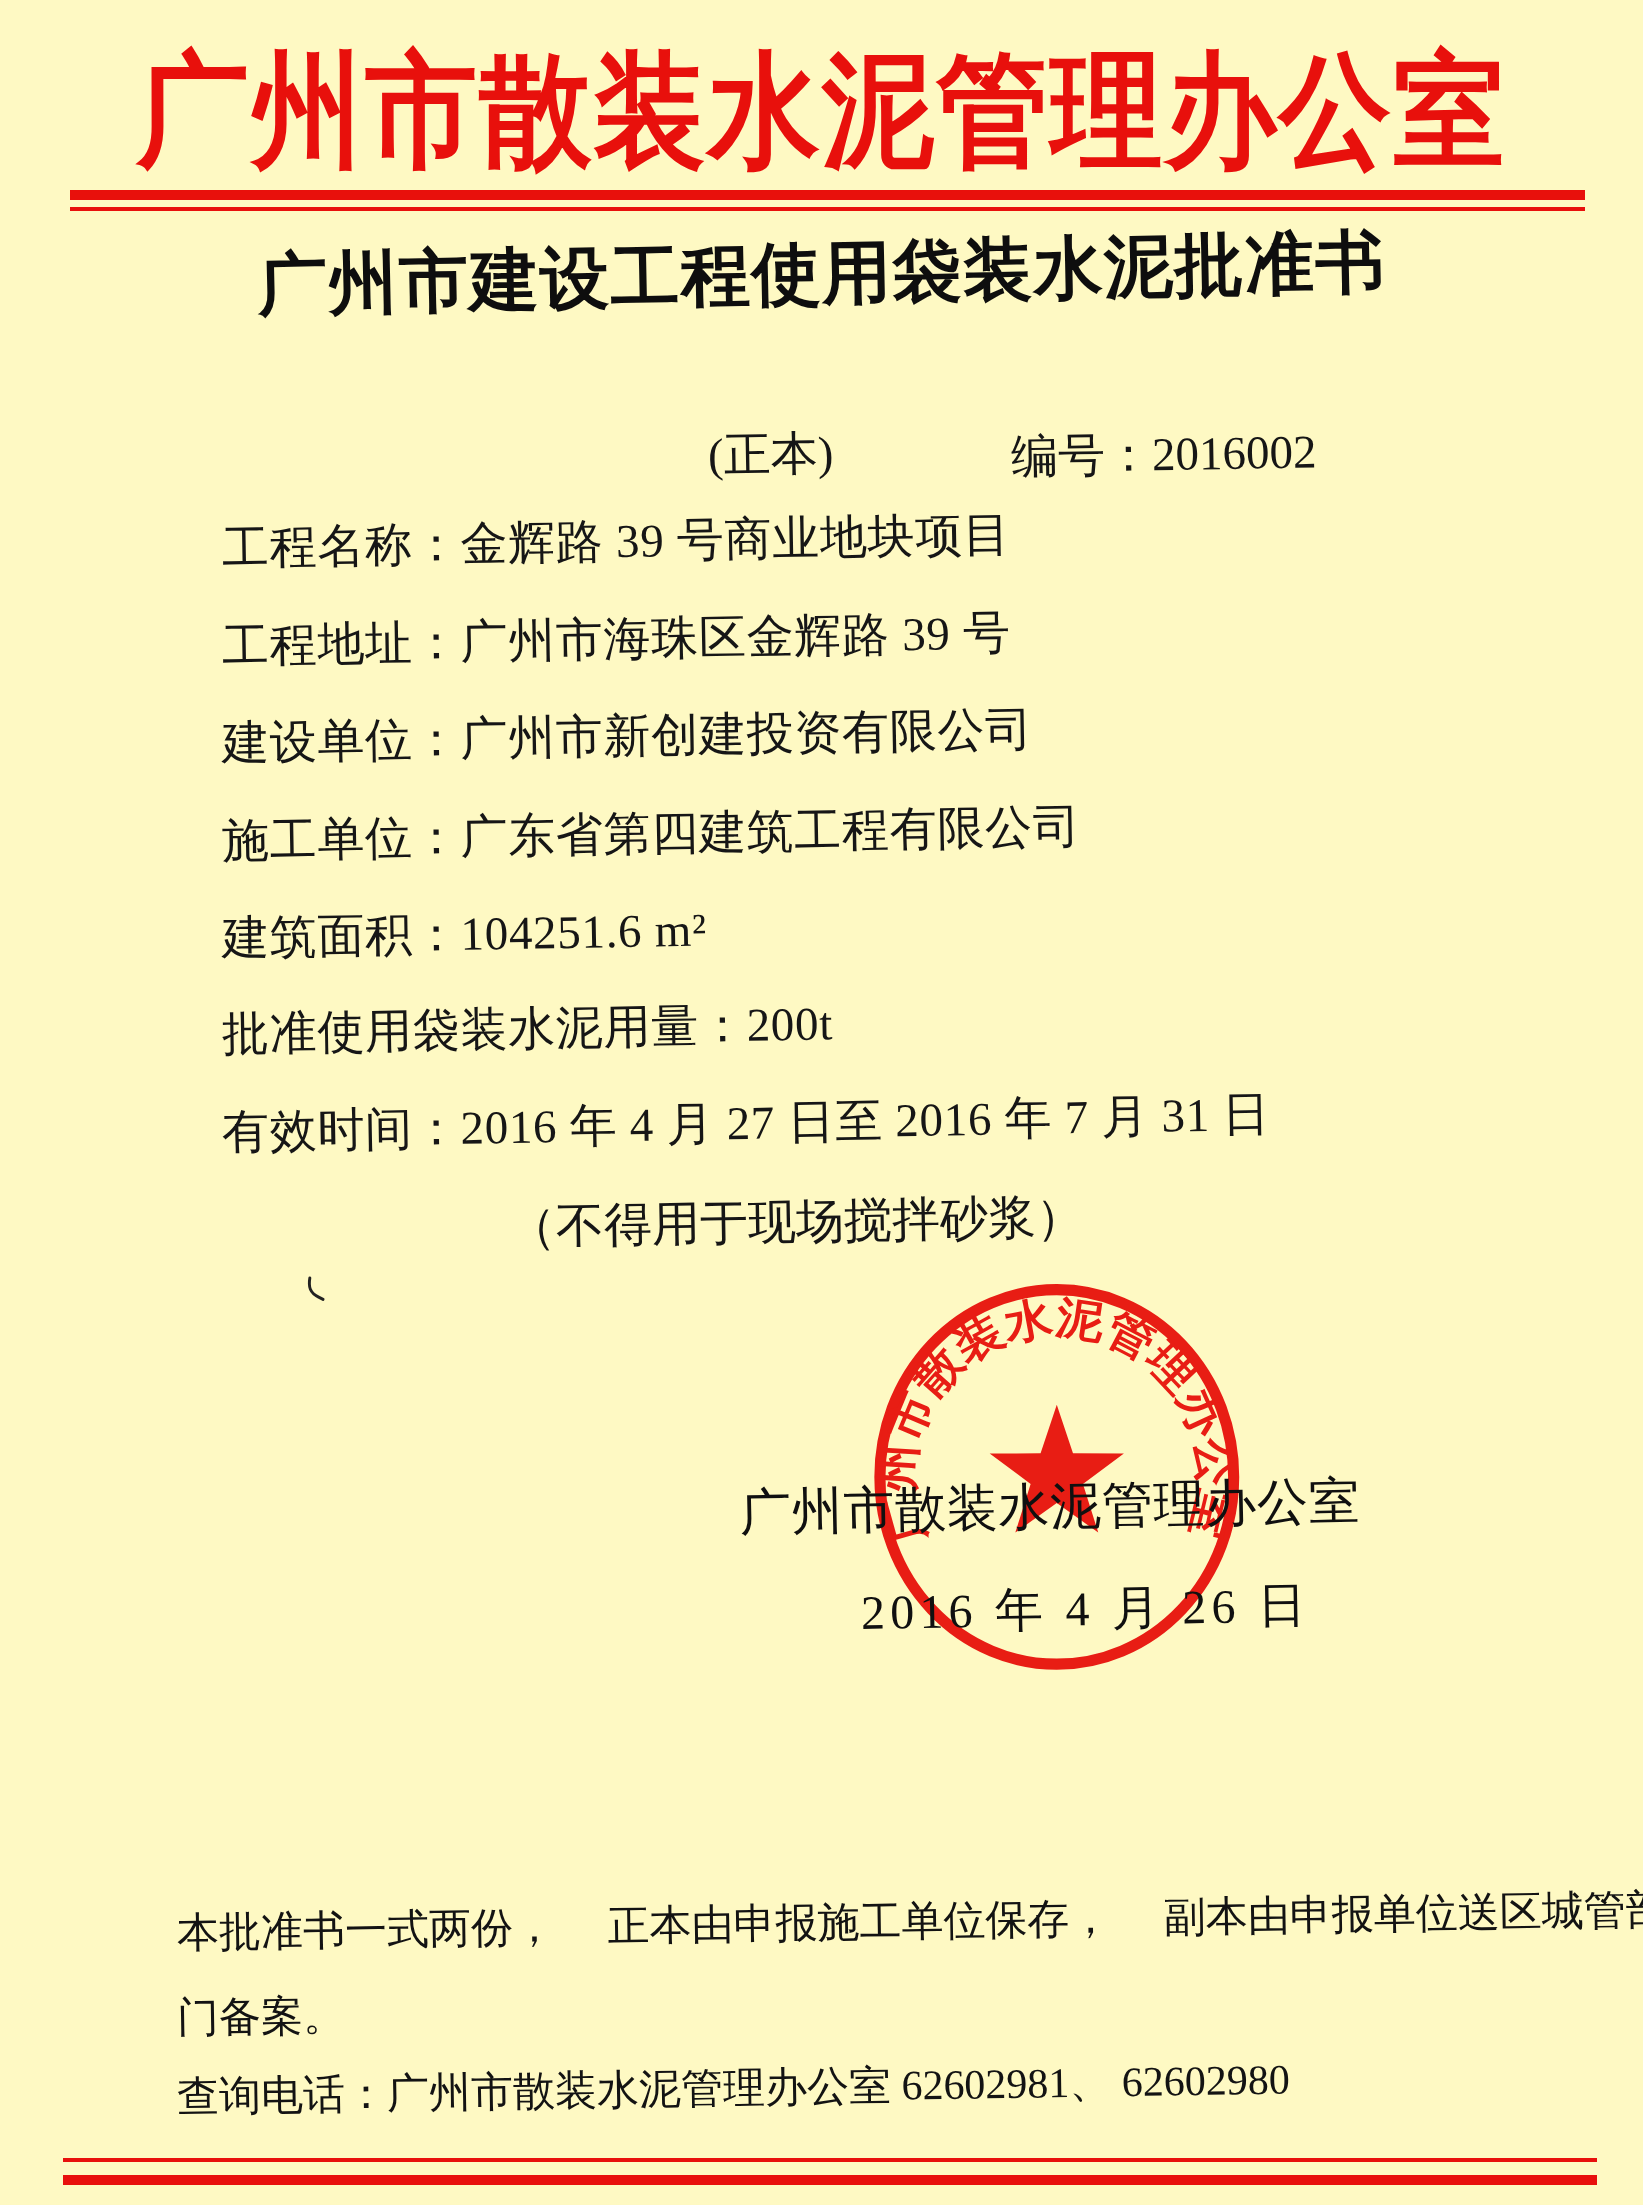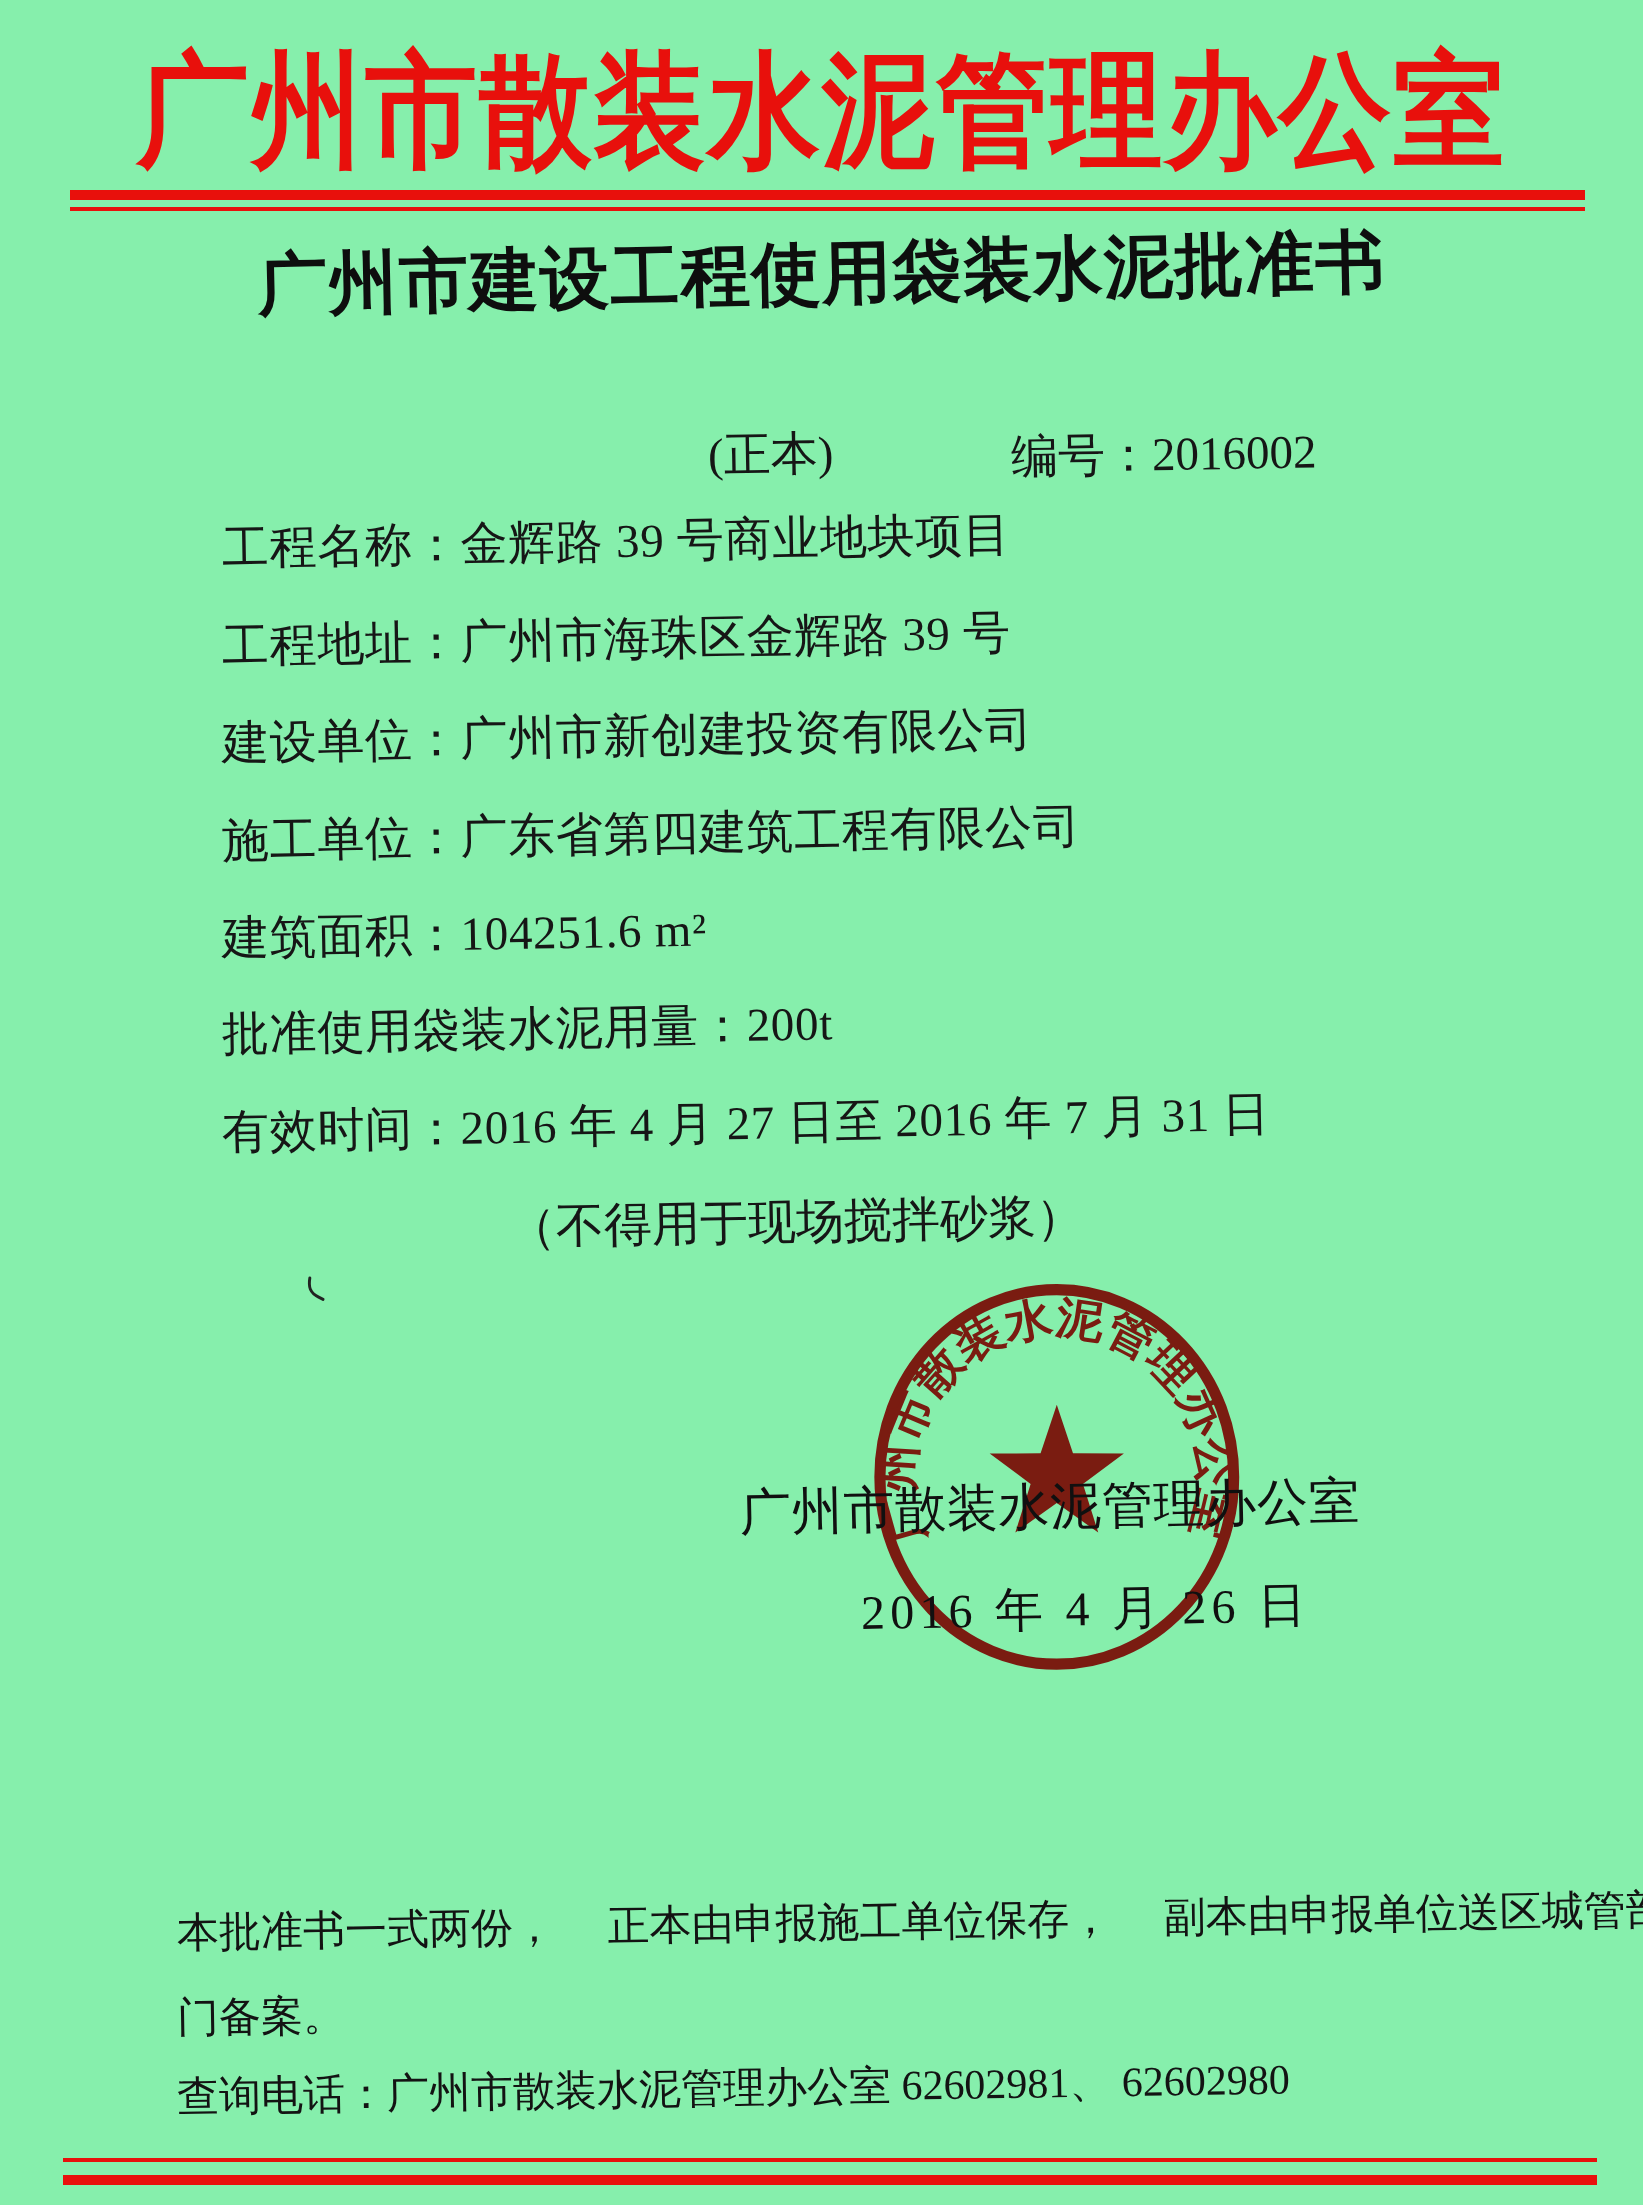--- a/index.html
+++ b/index.html
@@ -1,19 +1,19 @@
 <!DOCTYPE html>
 <html style="font-size:11.8px"><head>
 <meta charset="utf-8">
 <style>
   * { margin:0; padding:0; box-sizing:border-box; }
   html,body { background:#e9e9e9; }
   .page {
     position:relative; width:1644px; height:2205px;
-    background:#86efac; overflow:hidden;
+    background:#fef9c3; overflow:hidden;
     font-family:"Liberation Serif","DejaVu Serif",serif;
     color:#161616;
   }
   .abs { position:absolute; white-space:nowrap; }
   .org-title {
     top:26.6px; left:0; width:100%; text-align:center;
     font-size:112px; font-weight:900; letter-spacing:2.2px;
     transform:scaleY(1.12); transform-origin:center top;
   }
   .rule { position:absolute; background:#e8100c; }

